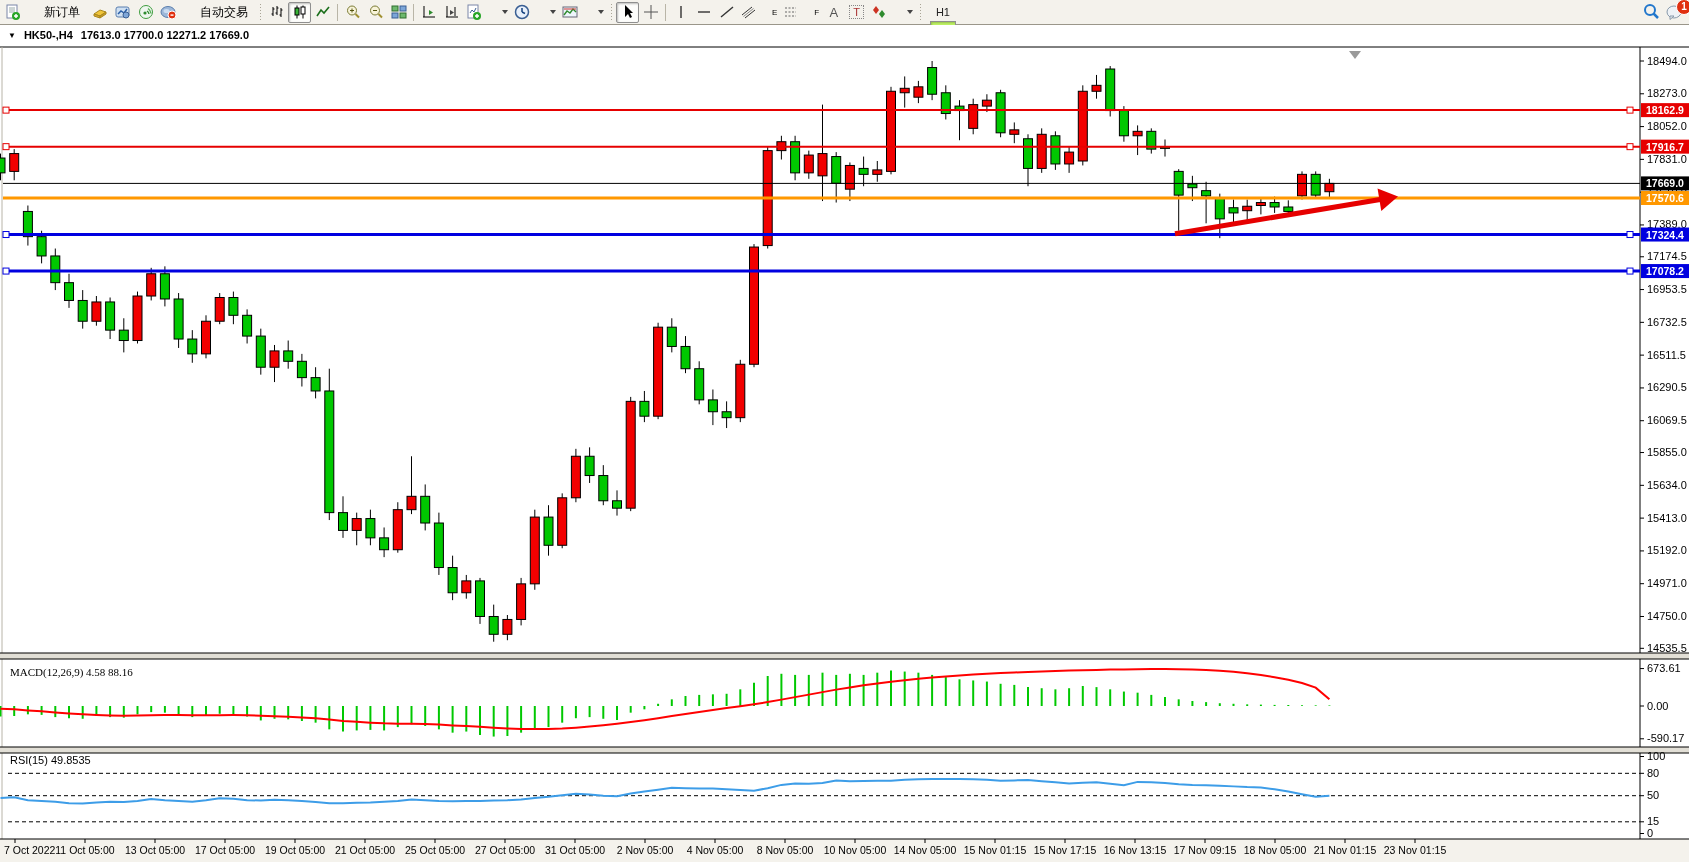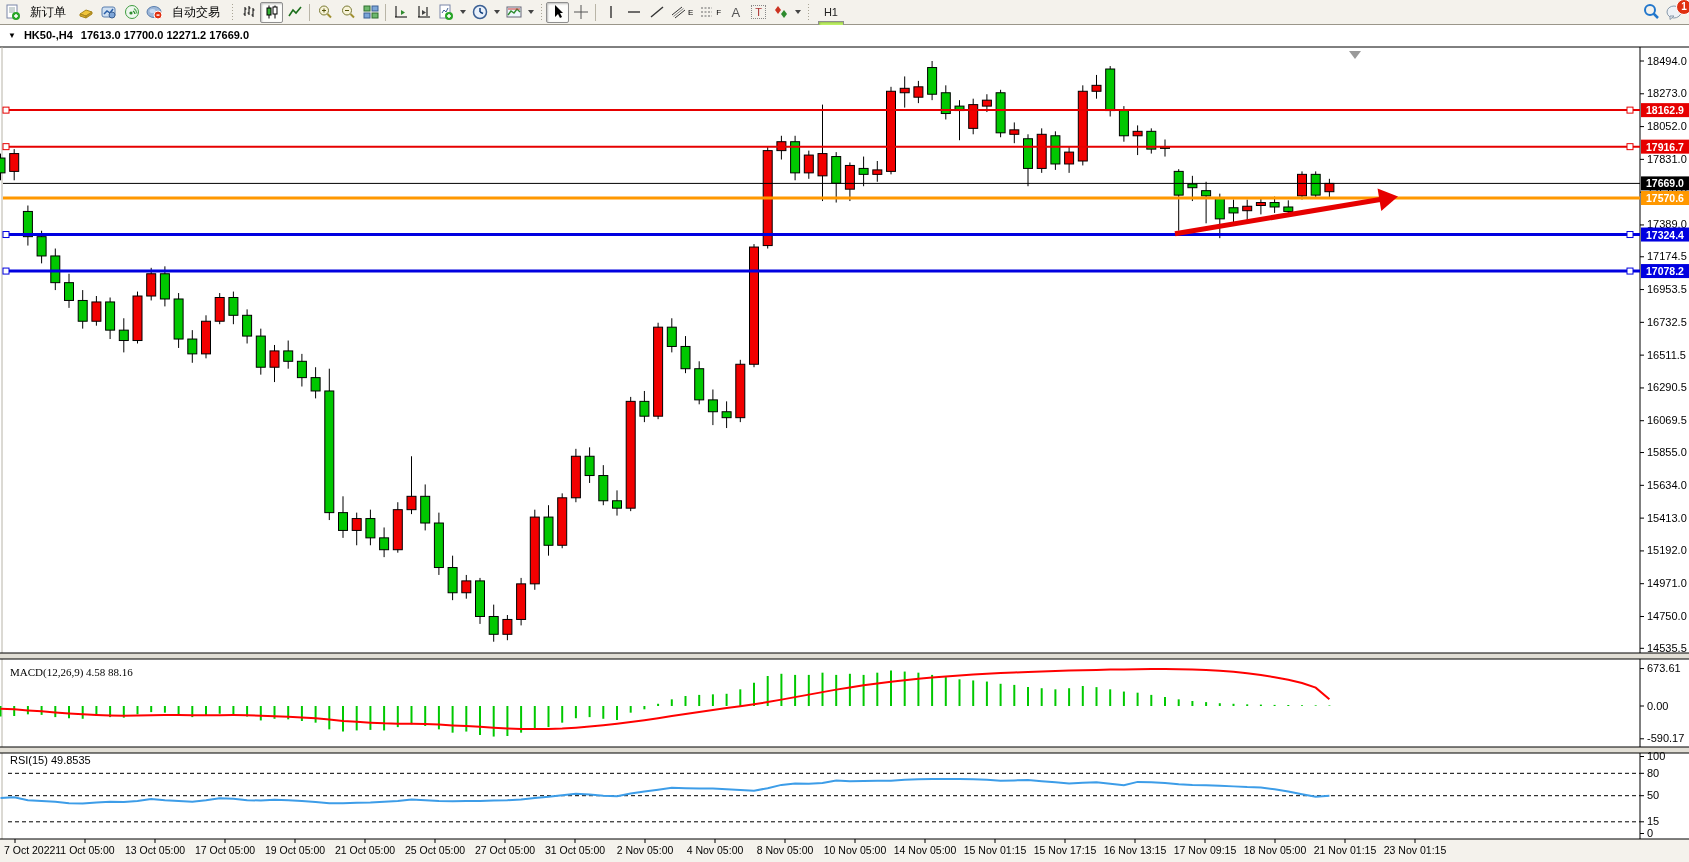--- a/index.html
+++ b/index.html
@@ -1,21 +1,21 @@
 <!DOCTYPE html>
 <html><head>
 <meta charset="utf-8">
 <style>
   html,body{margin:0;padding:0;background:#d8d5cc;font-family:"Liberation Sans",sans-serif;}
   #app{position:relative;width:1689px;height:862px;background:#fff;overflow:hidden;}
   
   #toolbar{position:absolute;left:0;top:0;width:1689px;height:25px;background:#f4f2ec;
            border-bottom:1px solid #9a968a;display:flex;align-items:center;padding:0 2px;box-sizing:border-box;}
   .tb-btn{height:21px;min-width:23px;display:flex;align-items:center;justify-content:center;
-          border:1px solid transparent;border-radius:2px;gap:4px;padding:0 2px;box-sizing:border-box;}
+          border:1px solid transparent;border-radius:2px;gap:18px;padding:0 2px;box-sizing:border-box;}
   .tb-btn.pressed{background:#fdfdfb;border:1px solid #8f8f8f;box-shadow:inset 1px 1px 2px rgba(0,0,0,.25);}
   .tb-text{font-size:12px;color:#000;padding:0 5px;}
   .tb-sep{width:1px;height:17px;background:#b9b5a7;margin:0 3px;}
   .grip{width:3px;height:17px;margin:0 3px;background-image:repeating-linear-gradient(#a9a596 0 1px,transparent 1px 3px);background-size:1px 100%;background-repeat:repeat-y;background-position:center;}
   .tf-btn{font-size:11px;color:#222;padding:2px 5px;margin:0 1px;border:1px solid transparent;}
   .tf-btn.pressed{background:#bef264;border:1px solid #8f8f8f;box-shadow:inset 1px 1px 2px rgba(0,0,0,.2);}
   .caret{width:0;height:0;border-left:3px solid transparent;border-right:3px solid transparent;border-top:4px solid #444;margin-left:2px;}
   .spacer{flex:1;}
   #badge{position:relative;}
   #badge .dot{position:absolute;top:-4px;right:-6px;background:#e03010;color:#fff;font-size:10px;font-weight:bold;

